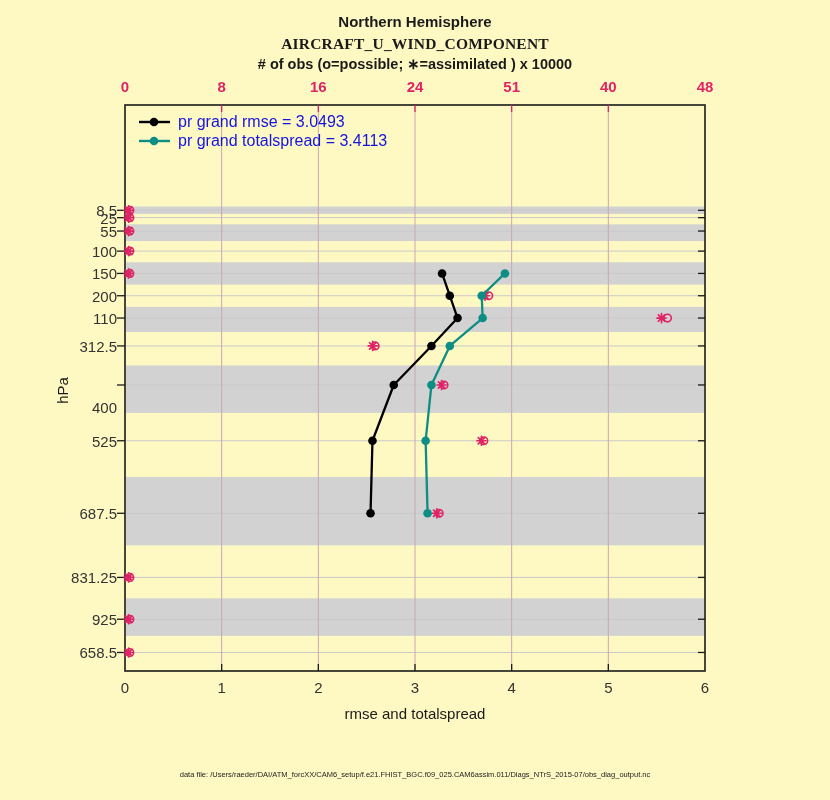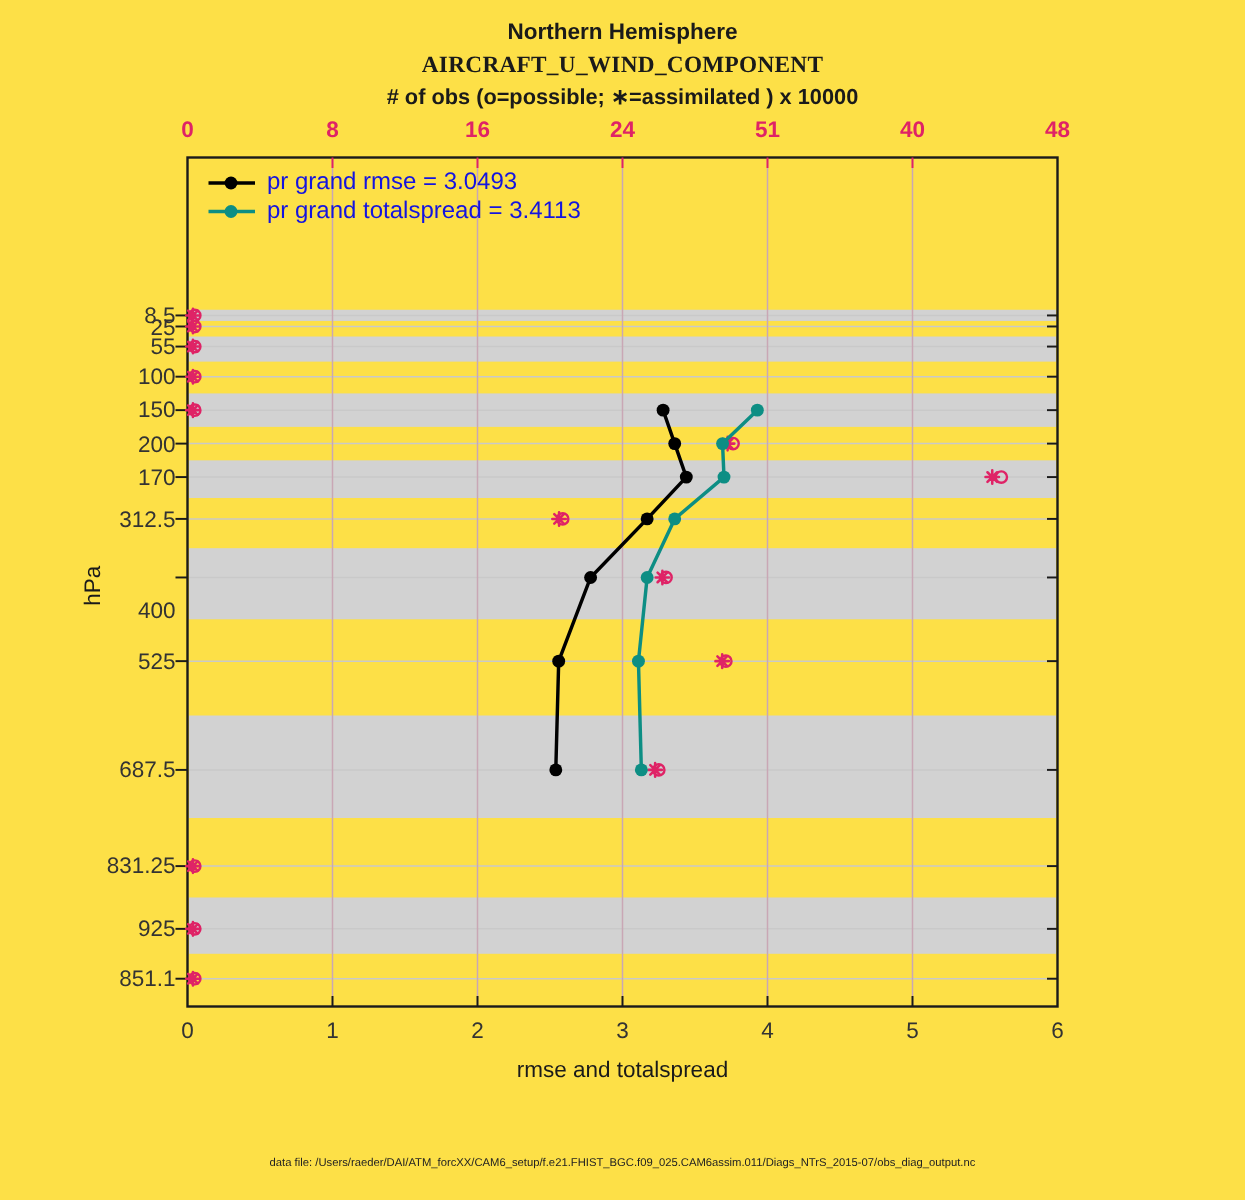--- a/index.html
+++ b/index.html
@@ -1,16 +1,16 @@
 <!DOCTYPE html>
 <html><head>
 <meta charset="utf-8">
 <style>
   html,body{margin:0;padding:0;background:#ffffff;}
-  #fig{position:relative;width:830px;height:800px;background:#fde047;
+  #fig{position:relative;width:830px;height:800px;background:#fef9c3;
        font-family:"Liberation Sans",sans-serif;color:#1a1a1a;overflow:hidden;}
   .ctr{position:absolute;left:0;width:830px;text-align:center;white-space:nowrap;}
   #title1{top:13px;font-size:15px;font-weight:700;}
   #title2{top:35px;font-size:15.5px;font-weight:700;letter-spacing:.2px;font-family:Liberation Serif, serif;}
   #obslabel{top:56px;font-size:14.5px;font-weight:600;}
   #xlabel{top:669px;font-size:15px;margin-top:36px;}
   #timestamp{top:721px;font-size:15px;}
   #footer{top:770px;font-size:7.5px;color:#222;}
   #ylabel{position:absolute;left:32px;top:382px;width:60px;font-size:15px;
           transform:rotate(-90deg);transform-origin:center;text-align:center;}
@@ -173,28 +173,28 @@
     <div class="ticklabel tl-top" style="left: 395px; top: 78px; width: 40px; text-align: center; color: rgb(223, 35, 102);">24</div>
     <div class="ticklabel tl-top" style="left: 491.667px; top: 78px; width: 40px; text-align: center; color: rgb(223, 35, 102);">51</div>
     <div class="ticklabel tl-top" style="left: 588.333px; top: 78px; width: 40px; text-align: center; color: rgb(223, 35, 102);">40</div>
     <div class="ticklabel tl-top" style="left: 685px; top: 78px; width: 40px; text-align: center; color: rgb(223, 35, 102);">48</div>
     <div class="ticklabel tl-left" style="left: 47px; top: 202.293px; color: rgb(51, 51, 51);">8.5</div>
     <div class="ticklabel tl-left" style="left: 47px; top: 209.655px; color: rgb(51, 51, 51);">25</div>
     <div class="ticklabel tl-left" style="left: 47px; top: 223.041px; color: rgb(51, 51, 51);">55</div>
     <div class="ticklabel tl-left" style="left: 47px; top: 243.12px; color: rgb(51, 51, 51);">100</div>
     <div class="ticklabel tl-left" style="left: 47px; top: 265.43px; color: rgb(51, 51, 51);">150</div>
     <div class="ticklabel tl-left" style="left: 47px; top: 287.74px; color: rgb(51, 51, 51);">200</div>
-    <div class="ticklabel tl-left" style="left: 47px; top: 310.05px; color: rgb(51, 51, 51);">170</div>
+    <div class="ticklabel tl-left" style="left: 47px; top: 310.05px; color: rgb(51, 51, 51);">110</div>
     <div class="ticklabel tl-left" style="left: 47px; top: 337.938px; color: rgb(51, 51, 51);">312.5</div>
     <div class="ticklabel tl-left" style="left: 47px; top: 376.98px; color: rgb(51, 51, 51); margin-top: 22px;">400</div>
     <div class="ticklabel tl-left" style="left: 47px; top: 432.755px; color: rgb(51, 51, 51);">525</div>
     <div class="ticklabel tl-left" style="left: 47px; top: 505.262px; color: rgb(51, 51, 51);">687.5</div>
     <div class="ticklabel tl-left" style="left: 47px; top: 569.404px; color: rgb(51, 51, 51);">831.25</div>
     <div class="ticklabel tl-left" style="left: 47px; top: 611.235px; color: rgb(51, 51, 51);">925</div>
-    <div class="ticklabel tl-left" style="left: 47px; top: 644.477px; color: rgb(51, 51, 51);">851.1</div>
+    <div class="ticklabel tl-left" style="left: 47px; top: 644.477px; color: rgb(51, 51, 51);">658.5</div>
     <div class="ticklabel tl-bot" style="left: 105px; top: 679px; color: rgb(51, 51, 51);">0</div>
     <div class="ticklabel tl-bot" style="left: 201.667px; top: 679px; color: rgb(51, 51, 51);">1</div>
     <div class="ticklabel tl-bot" style="left: 298.333px; top: 679px; color: rgb(51, 51, 51);">2</div>
     <div class="ticklabel tl-bot" style="left: 395px; top: 679px; color: rgb(51, 51, 51);">3</div>
     <div class="ticklabel tl-bot" style="left: 491.667px; top: 679px; color: rgb(51, 51, 51);">4</div>
     <div class="ticklabel tl-bot" style="left: 588.333px; top: 679px; color: rgb(51, 51, 51);">5</div>
     <div class="ticklabel tl-bot" style="left: 685px; top: 679px; color: rgb(51, 51, 51);">6</div>
   </div>
 
 </body></html>

